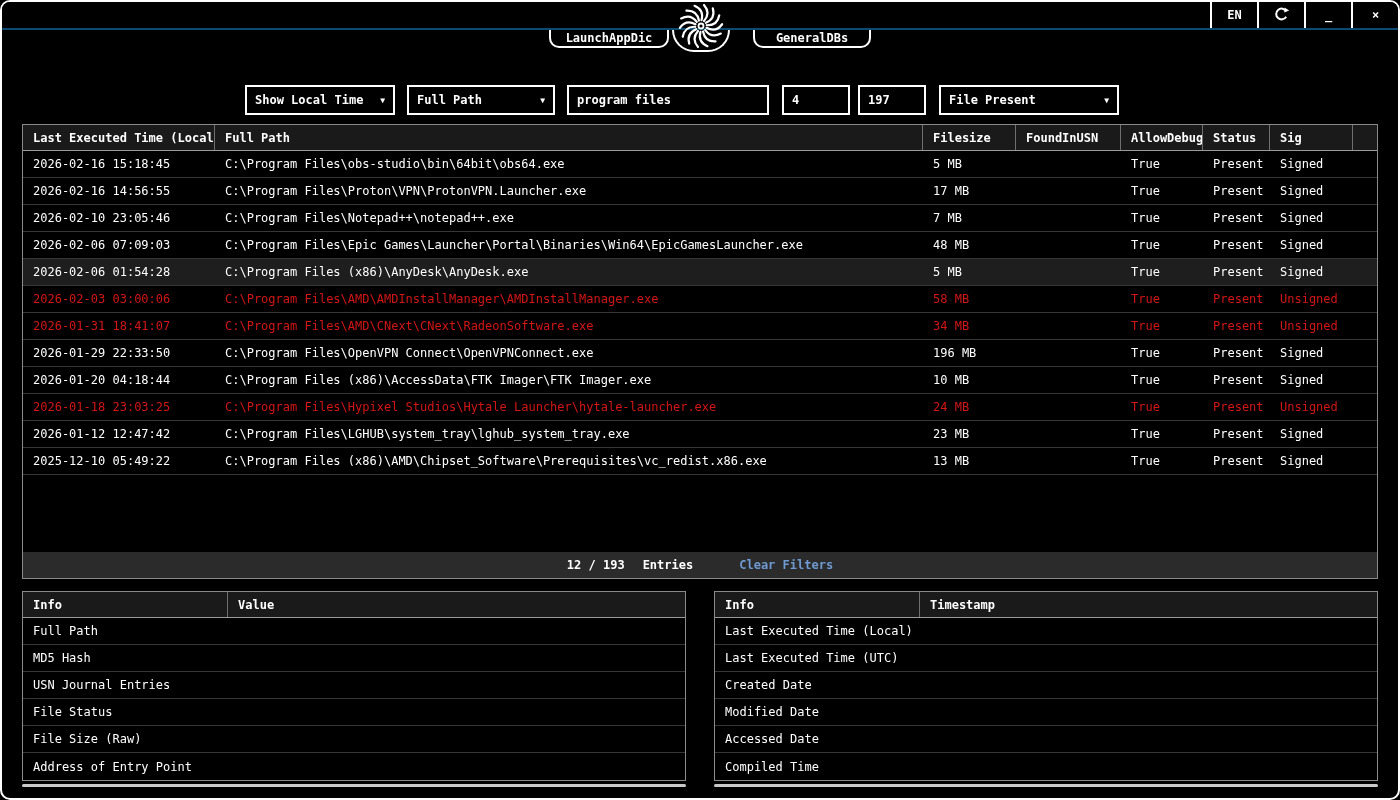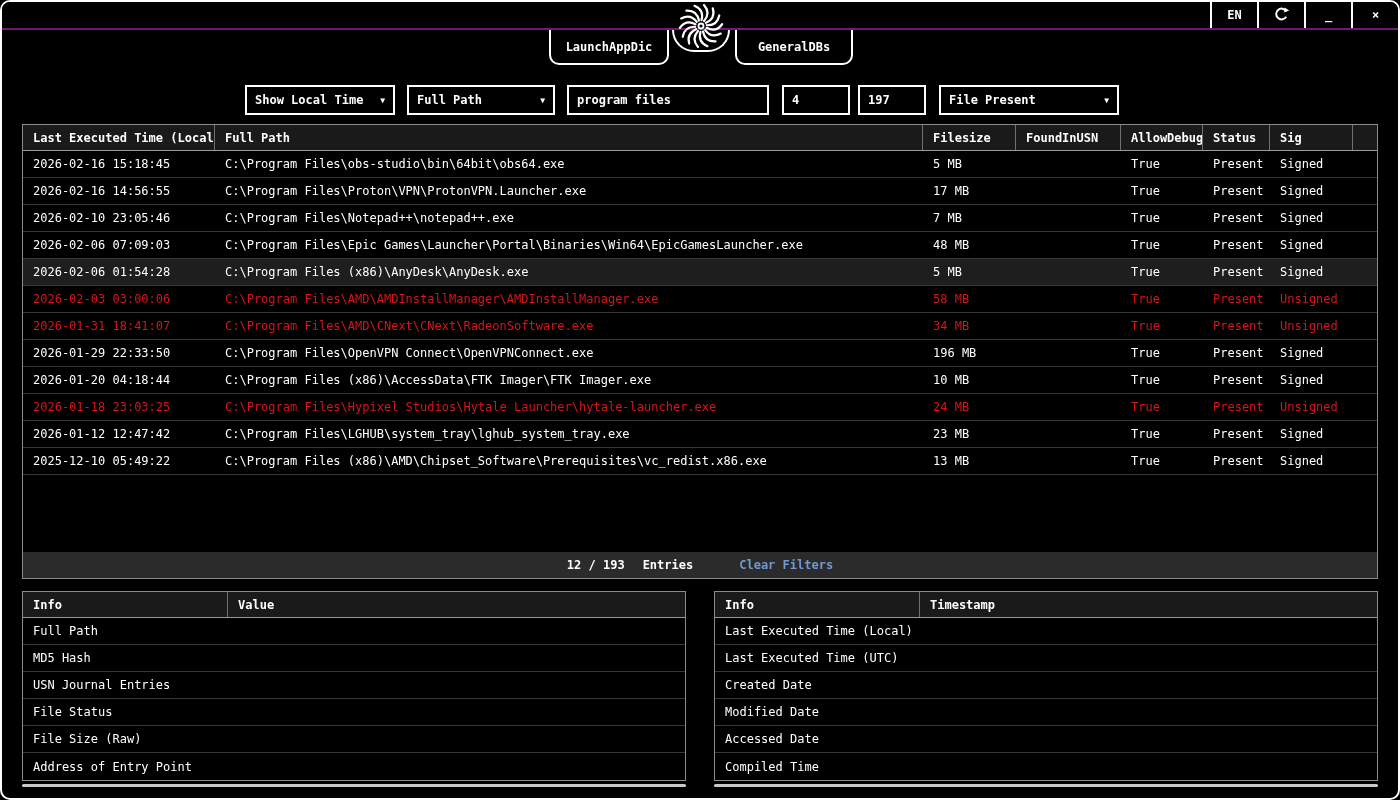--- a/index.html
+++ b/index.html
@@ -3,31 +3,31 @@
 <meta charset="utf-8">
 <style>
   * { margin:0; padding:0; box-sizing:border-box; }
   html,body { background:#000; width:1400px; height:800px; }
   body { font-family:"DejaVu Sans Mono", monospace; color:#fff; }
 
   .window { position:relative; width:1400px; height:800px; background:#000;
             border:2px solid #fff; border-radius:10px; overflow:hidden; }
 
   
-  .titlebar { position:relative; height:28px; border-bottom:2px solid #701a75; background:#000; }
+  .titlebar { position:relative; height:28px; border-bottom:2px solid #0c4a6e; background:#000; }
   .winbtns { position:absolute; top:0; right:0; height:26px; display:flex; }
   .winbtn { width:47px; height:26px; border-left:2px solid #fff; display:flex;
             align-items:center; justify-content:center; font-size:12px; font-weight:bold;
             color:#fff; cursor:default; }
-  .tab { position:absolute; top:28px; height:35px; background:#000;
+  .tab { position:absolute; top:28px; height:18px; background:#000;
          border:2px solid #fff; border-top:none; border-radius:0 0 10px 10px;
          display:flex; align-items:center; justify-content:center;
          font-size:12px; font-weight:bold; z-index:3; }
   .tab.left  { left:547px; width:120px; }
-  .tab.right { left:733px; width:118px; }
+  .tab.right { left:751px; width:118px; }
   .bowl { position:absolute; top:28px; left:670px; width:58px; height:22px;
           background:#000; border:2px solid #fff; border-top:none;
           border-radius:0 0 30px 30px; z-index:2; }
   .logo { position:absolute; top:0px; left:675px; width:48px; height:48px; z-index:4; }
 
   
   .filter-row { margin:55px 20px 0 243px; display:flex; height:22px; }
   .fbox { height:22px; background:#000; border:2px solid #fff; color:#fff;
           font-family:"DejaVu Sans Mono", monospace; font-size:12px; font-weight:bold;
           display:flex; align-items:center; padding:13px 8px; }

